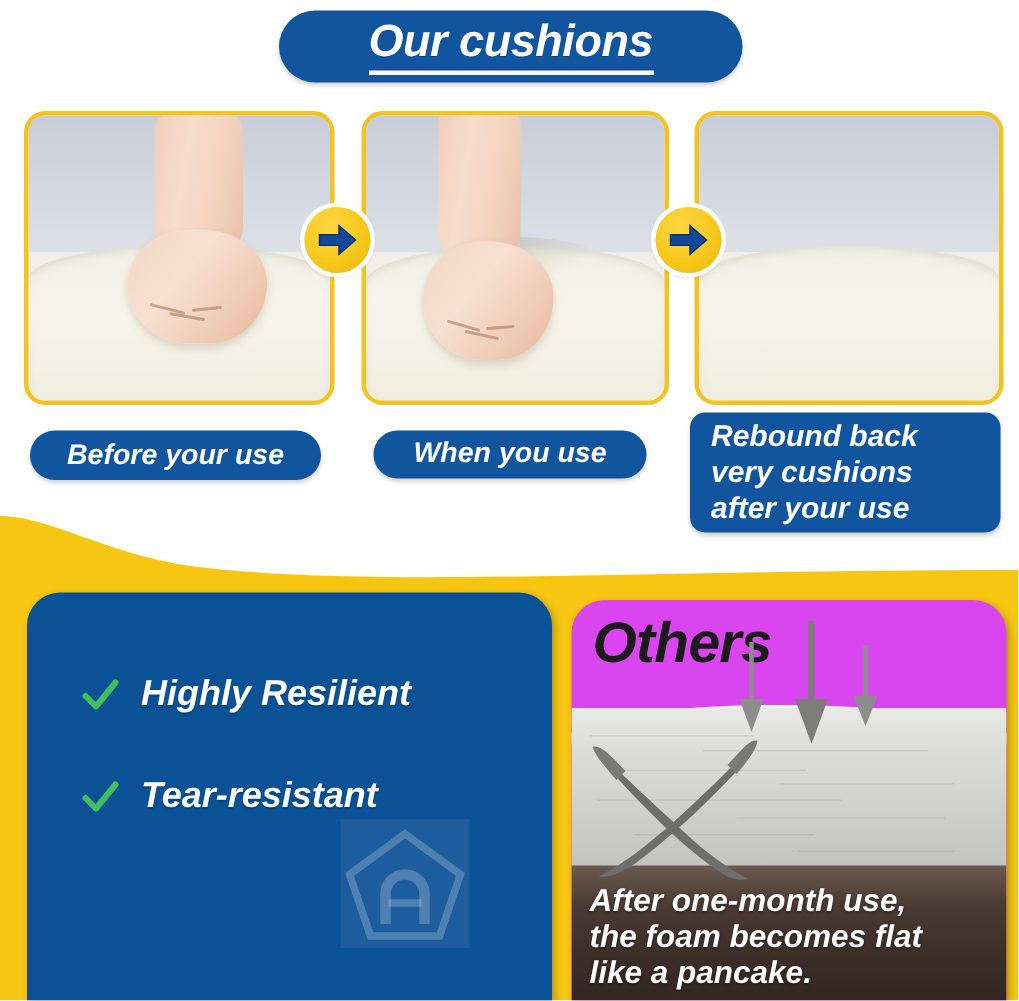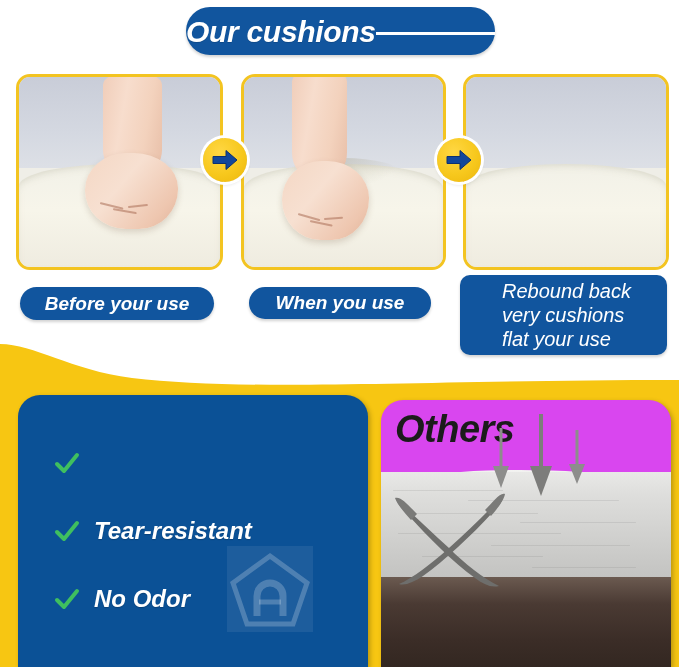--- a/index.html
+++ b/index.html
@@ -20,21 +20,21 @@
 
   
   #title-banner {
     left: 186px;
     top: 7px;
     width: 309px;
     height: 48px;
     background: #11559E;
     border-radius: 24px;
     display: flex;
-    flex-direction: row;
+    flex-direction: column;
     align-items: center;
     justify-content: center;
     box-shadow: 0 2px 3px rgba(0,0,0,.18);
   }
   #title-text {
     color: #ffffff;
     font-size: 30px;
     font-weight: bold;
     font-style: italic;
     line-height: 1;
@@ -167,25 +167,24 @@
     border-radius: 10px;
     background: #11559E;
     box-shadow: 0 2px 3px rgba(0,0,0,.18);
     padding: 4px 0 0 14px;
     box-sizing: border-box;
     z-index: 6;
   }
   #step-box-3 .ln {
     color: #ffffff;
     font-size: 20px;
-    font-weight: normal;
+    font-weight: bold;
     font-style: italic;
     line-height: 24px;
     white-space: nowrap;
-    margin-left: 28px;
   }
 
   
   #yellow-bg {
     left: 0; top: 330px;
     width: 679px; height: 337px;
     z-index: 1;
   }
 
   
@@ -353,56 +352,51 @@
   </svg>
 </div>
 
 <div class="abs step-pill" id="step-pill-1">Before your use</div>
 
 <div class="abs step-pill" id="step-pill-2">When you use</div>
 
 <div class="abs" id="step-box-3">
   <div class="ln">Rebound back</div>
   <div class="ln">very  cushions</div>
-  <div class="ln">flat your use</div>
+  <div class="ln">after your use</div>
 </div>
 
 <svg class="abs" id="yellow-bg" viewBox="0 0 679 337" preserveAspectRatio="none">
   <path d="M0,14 C34,14 70,40 132,48 C250,62 420,50 679,50 L679,337 L0,337 Z" fill="#F7C612"></path>
 </svg>
 
 <div class="abs" id="features-card">
 
   <svg class="abs" id="brand-watermark" style="left:209px; top:151px;" viewBox="0 0 86 86">
     <polygon points="43,10 80,37 66,78 20,78 6,37" fill="none" stroke="rgba(255,255,255,.22)" stroke-width="5"></polygon>
     <path d="M30,70 V50 a13,13 0 0 1 26,0 V70" fill="none" stroke="rgba(255,255,255,.22)" stroke-width="7"></path>
     <line x1="32" y1="56" x2="54" y2="56" stroke="rgba(255,255,255,.22)" stroke-width="5"></line>
   </svg>
 
   <div id="features-list">
 
     <div class="feature-row">
       <svg class="check-icon" viewBox="0 0 26 26">
         <path d="M3 14 L10 21 L23 5" fill="none" stroke="#3FBF5F" stroke-width="4" stroke-linecap="round" stroke-linejoin="round"></path>
       </svg>
+      <span class="feature-label">Highly Resilient</span>
     </div>
 
     <div class="feature-row">
       <svg class="check-icon" viewBox="0 0 26 26">
         <path d="M3 14 L10 21 L23 5" fill="none" stroke="#3FBF5F" stroke-width="4" stroke-linecap="round" stroke-linejoin="round"></path>
       </svg>
       <span class="feature-label">Tear-resistant</span>
     </div>
 
-    <div class="feature-row">
-      <svg class="check-icon" viewBox="0 0 26 26">
-        <path d="M3 14 L10 21 L23 5" fill="none" stroke="#3FBF5F" stroke-width="4" stroke-linecap="round" stroke-linejoin="round"></path>
-      </svg>
-      <span class="feature-label">No Odor</span>
-    </div>
 
   </div>
 </div>
 
 <div class="abs" id="others-card">
 
   <div id="others-title">Others</div>
 
   <div id="foam-top-edge"></div>
   <div id="foam-slab">
@@ -438,13 +432,18 @@
              C16,24 11,19 10,14 Z" fill="#6e6e6c"></path>
     <path d="M116,10 C100,26 80,46 62,62 C44,78 26,92 12,98
              C18,100 27,96 36,90 C58,74 84,50 106,26
              C112,20 116,15 116,10 Z" fill="#6e6e6c"></path>
     <path d="M8,12 C14,10 22,20 30,28 L24,34 C17,26 10,18 8,12 Z" fill="#7a7a78"></path>
     <path d="M118,8 C113,6 106,16 98,24 L104,30 C111,22 117,14 118,8 Z" fill="#7a7a78"></path>
   </svg>
 
   <div id="dark-base"></div>
 
+  <div id="others-caption">
+    <div class="ln">After one-month use,</div>
+    <div class="ln">the foam becomes flat</div>
+    <div class="ln">like a pancake.</div>
+  </div>
 </div>
 
 </body></html>

